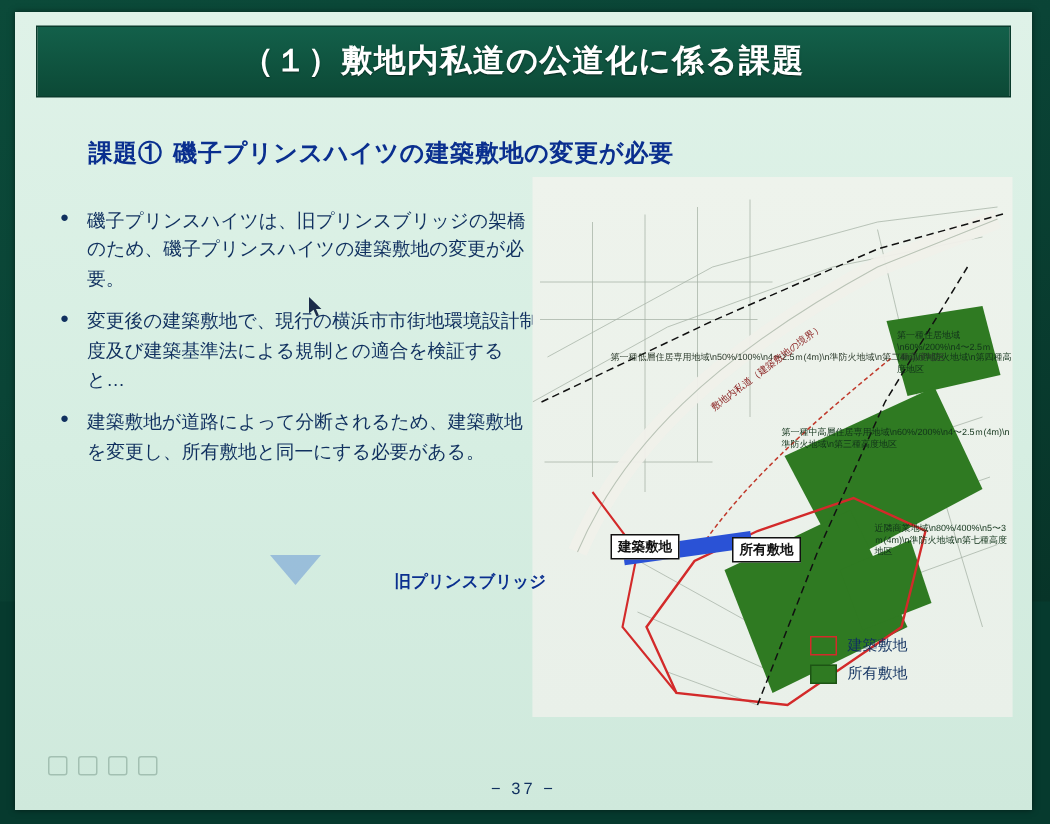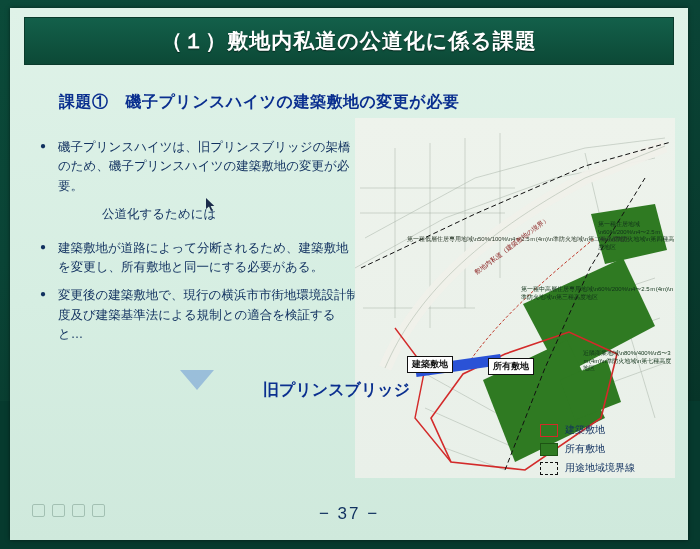--- a/index.html
+++ b/index.html
@@ -33,21 +33,21 @@
     color:#ffffff;font-size:21px;font-weight:bold;letter-spacing:1px;
     text-shadow:0 1px 1px rgba(0,0,0,.5);
   }
   
   .heading{
     position:absolute;left:28px;top:84px;
     font-size:16px;font-weight:bold;color:#0a2f8f;
     letter-spacing:.5px;
   }
   .heading .num{color:#0a2f8f;padding-left:21px;}
-  .heading .body{margin-left:12px;color:#0a2f8f;}
+  .heading .body{margin-left:2px;color:#0a2f8f;}
   
   .bullets{
     position:absolute;left:30px;top:130px;width:320px;
     color:#10305f;font-size:12.5px;line-height:1.55;
   }
   .bullet{
     position:relative;padding-left:18px;margin-bottom:9px;
   }
   .bullet:before{
     content:"●";position:absolute;left:0;top:0;font-size:10px;color:#10305f;
@@ -85,25 +85,25 @@
   .legend{
     position:absolute;left:530px;top:415px;width:150px;
     font-size:10px;color:#10305f;
   }
   .legend-row{display:flex;align-items:center;margin-bottom:5px;}
   .sw{width:16px;height:11px;margin-right:7px;display:inline-block;}
   .sw-red{border:1.5px solid #d32a2a;background:transparent;}
   .sw-green{background:#2f7a22;border:1px solid #1d5414;}
   .sw-dash{border:1.5px dashed #111;background:transparent;}
   .callout-blue{
-    position:absolute;left:253px;top:372px;font-size:16px;color:#0a2f8f;font-weight:bold;
+    position:absolute;left:253px;top:372px;font-size:11px;color:#0a2f8f;font-weight:bold;
   }
   .page-num{
-    position:absolute;left:0;top:496px;width:678px;text-align:center;
-    font-size:17px;color:#10305f;letter-spacing:2px;
+    position:absolute;left:0;top:512px;width:678px;text-align:center;
+    font-size:11px;color:#10305f;letter-spacing:2px;
   }
   .taskbar-icons{
     position:absolute;left:22px;top:496px;display:flex;gap:7px;opacity:.45;
   }
   .taskbar-icons span{
     width:11px;height:11px;border:1px solid #6d8f80;display:inline-block;border-radius:2px;
   }
 </style>
 </head>
 <body>
@@ -115,23 +115,22 @@
       <div class="title-text">（１）敷地内私道の公道化に係る課題</div>
     </div>
 
     <div class="heading">
       <span class="num">課題①</span>
       <span class="body">磯子プリンスハイツの建築敷地の変更が必要</span>
     </div>
 
     <div class="bullets">
       <div class="bullet">磯子プリンスハイツは、旧プリンスブリッジの架橋のため、磯子プリンスハイツの建築敷地の変更が必要。</div>
-      <div class="center-note">公道化するためには</div>
+      <div class="bullet">変更後の建築敷地で、現行の横浜市市街地環境設計制度及び建築基準法による規制との適合を検証すると…</div>
       <div class="bullet">建築敷地が道路によって分断されるため、建築敷地を変更し、所有敷地と同一にする必要がある。</div>
-      <div class="bullet">変更後の建築敷地で、現行の横浜市市街地環境設計制度及び建築基準法による規制との適合を検証すると…</div>
       <div style="height:38px"></div>
     </div>
 
     <div class="arrow-down"></div>
 
     <svg class="cursor" viewBox="0 0 10 14">
       <polygon points="0,0 0,11 3,8.5 5,13 6.6,12.3 4.7,8 8.3,8" fill="#1b2b4a"></polygon>
     </svg>
 
     <div class="map">
@@ -182,24 +181,20 @@
 
     <div class="legend">
       <div class="legend-row">
         <span class="sw sw-red"></span>
         <span>建築敷地</span>
       </div>
       <div class="legend-row">
         <span class="sw sw-green"></span>
         <span>所有敷地</span>
       </div>
-      <div class="legend-row">
-        <span class="sw sw-dash"></span>
-        <span>用途地域境界線</span>
-      </div>
     </div>
 
     <div class="page-num">− 37 −</div>
 
     <div class="taskbar-icons">
       <span></span>
       <span></span>
       <span></span>
       <span></span>
     </div>

